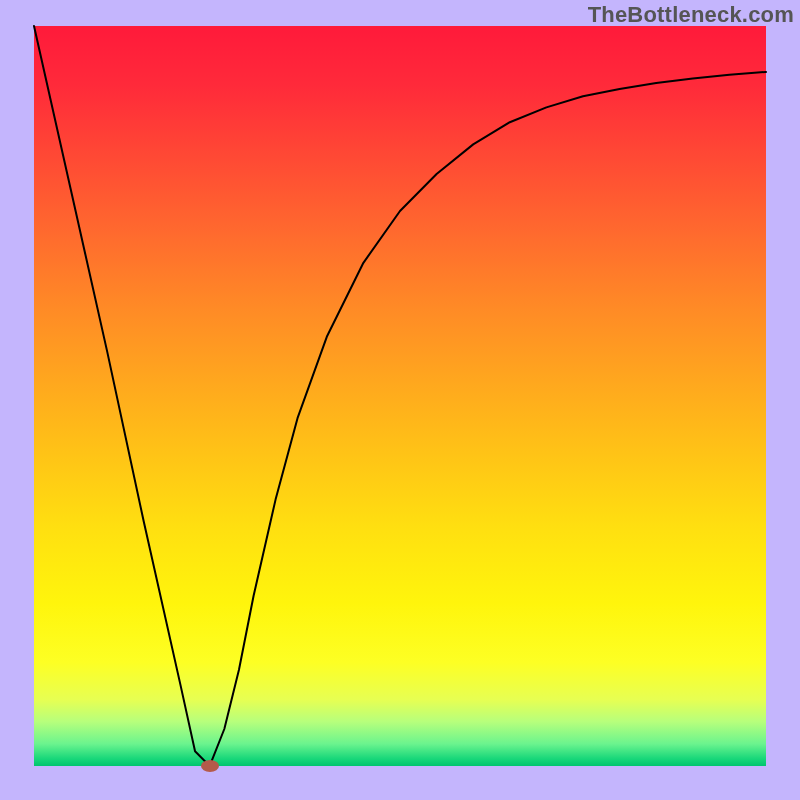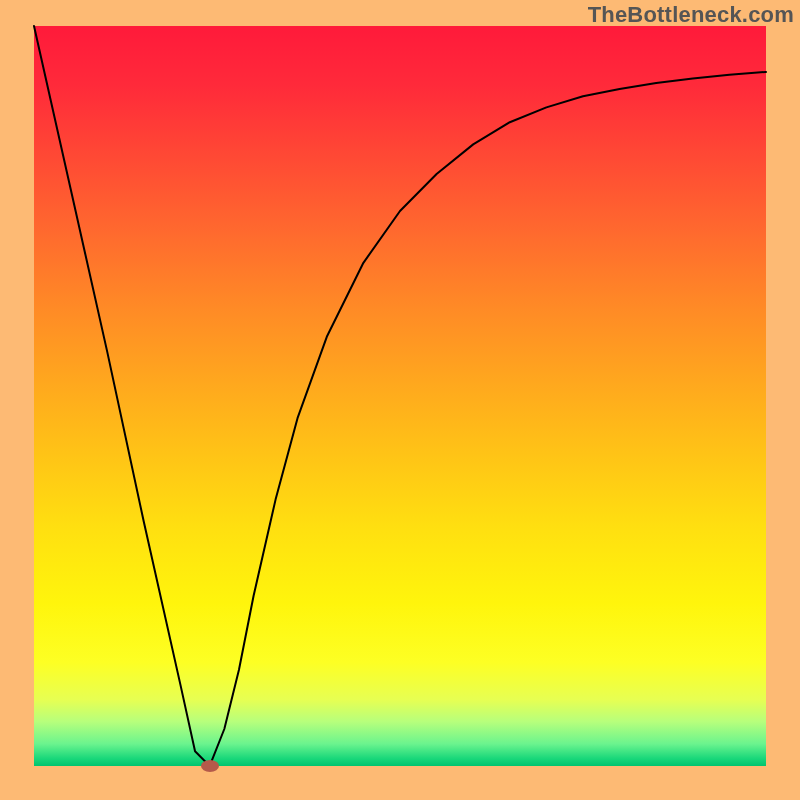--- a/index.html
+++ b/index.html
@@ -8,21 +8,21 @@
     width: 800px;
     height: 800px;
     overflow: hidden;
     background: #000;
     font-family: Arial, Helvetica, sans-serif;
   }
   .frame {
     position: relative;
     width: 800px;
     height: 800px;
-    background: #fdba74;
+    background: #c4b5fd;
   }
   .watermark {
     position: absolute;
     top: 2px;
     right: 6px;
     color: #555;
     font-size: 22px;
     font-weight: 600;
     letter-spacing: 0.2px;
     z-index: 10;

